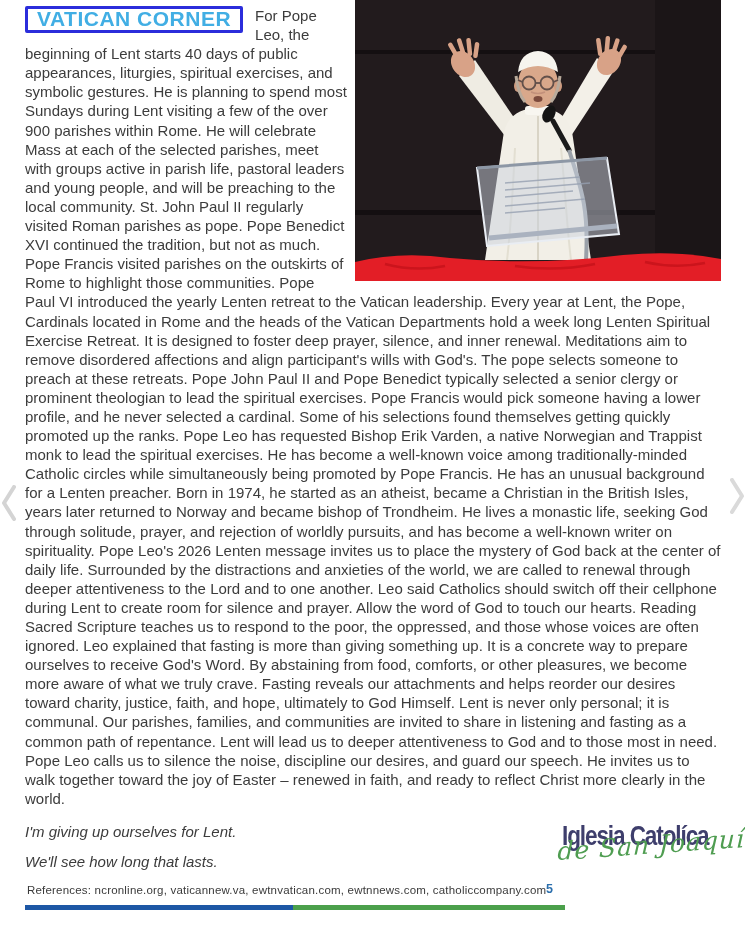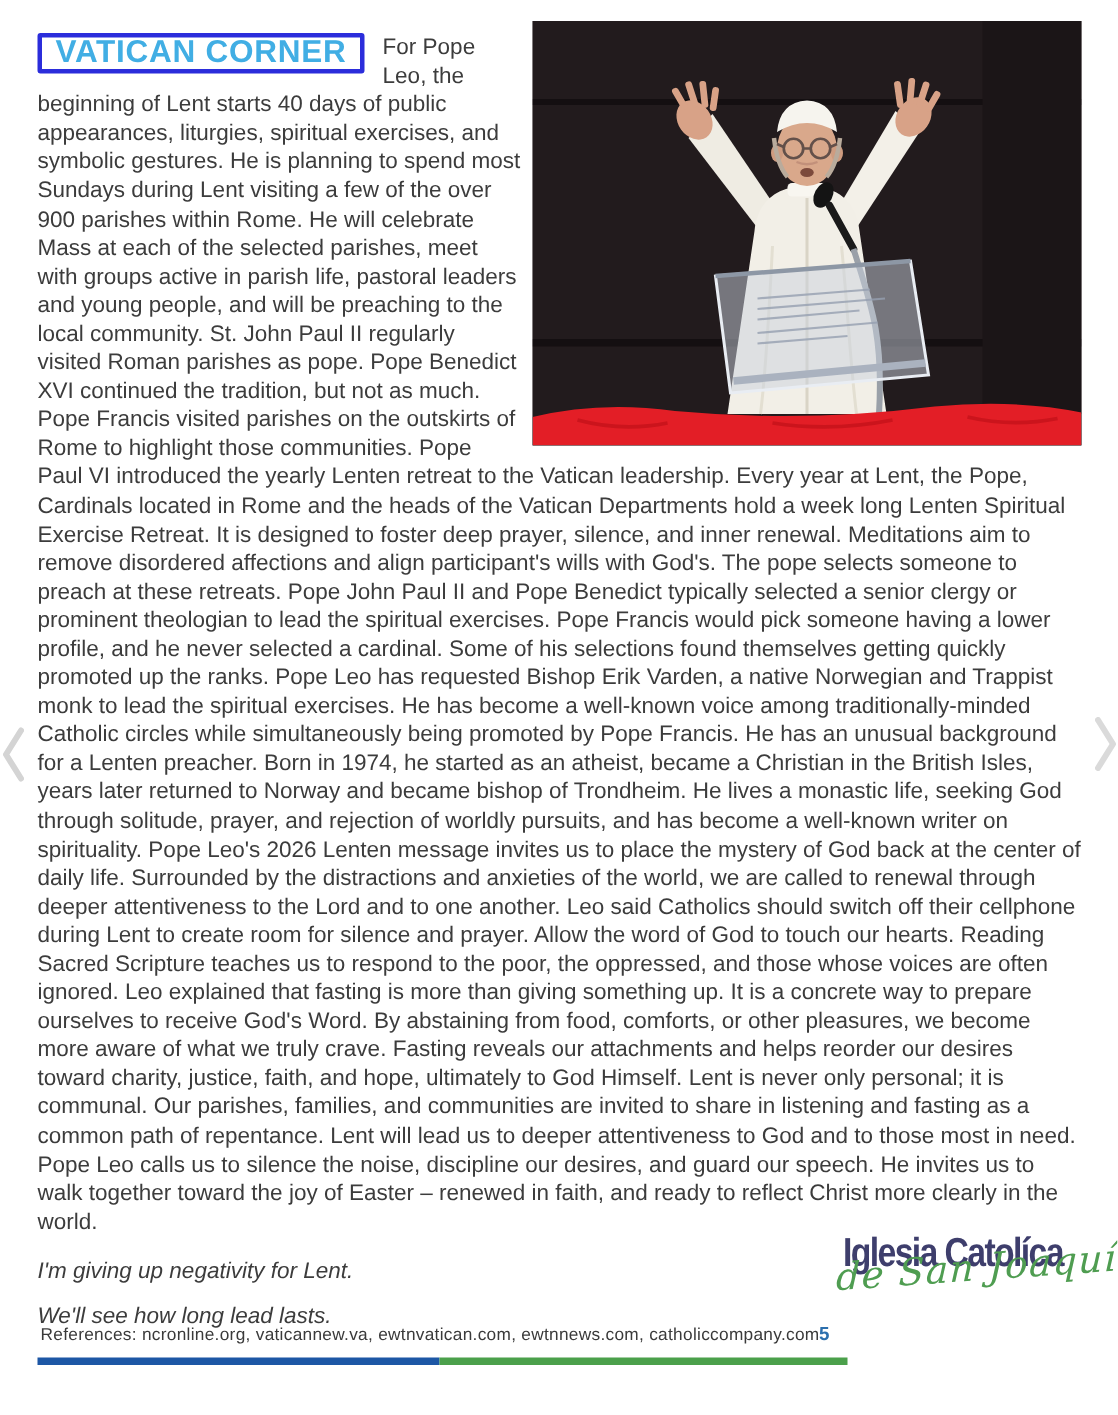--- a/index.html
+++ b/index.html
@@ -1,20 +1,20 @@
 <!DOCTYPE html>
 <html><head>
 <meta charset="utf-8">
 <style>
   html,body{margin:0;padding:0;background:#ffffff;}
   .page{
     position:relative; width:745px; height:943px; background:#ffffff;
     overflow:hidden; font-family:"Liberation Sans", sans-serif; color:#3c3c3c;
   }
-  .content{position:absolute; left:25px; top:22px; width:696px;}
+  .content{position:absolute; left:25px; top:6px; width:696px;}
   .headline-box{
     float:left;
     border:3px solid #2b2ddb;
     border-radius:2px;
     padding:0 9px 2px 9px;
     margin:0 12px 5px 0;
     color:#41aee4;
     font-weight:bold;
     font-size:21px;
     letter-spacing:.5px;
@@ -139,22 +139,22 @@
           </g>
         </g>
 
         <path d="M0,264 Q45,253 95,260 Q180,268 268,257 Q322,252 366,261 L366,283 L0,283 Z" fill="#e31e26"></path>
         <path d="M30,266 Q60,274 90,268 M160,268 Q200,274 240,266 M290,264 Q320,271 350,265" stroke="#c01018" stroke-width="2.5" fill="none" opacity="0.7"></path>
       </svg>
     </figure>
 
     <p class="body"><span class="headline-box">VATICAN CORNER</span><span>For Pope Leo, the beginning of Lent starts 40 days of public appearances, liturgies, spiritual exercises, and symbolic gestures. He is planning to spend most Sundays during Lent visiting a few of the over 900 parishes within Rome. He will celebrate Mass at each of the selected parishes, meet with groups active in parish life, pastoral leaders and young people, and will be preaching to the local community. St. John Paul II regularly visited Roman parishes as pope. Pope Benedict XVI continued the tradition, but not as much. Pope Francis visited parishes on the outskirts of Rome to highlight those communities.  Pope Paul VI introduced the yearly Lenten retreat to the Vatican leadership. Every year at Lent, the Pope, Cardinals located in Rome and the heads of the Vatican Departments hold a week long Lenten Spiritual Exercise Retreat. It is designed to foster deep prayer, silence, and inner renewal. Meditations aim to remove disordered affections and align participant's wills with God's. The pope selects someone to preach at these retreats. Pope John Paul II and Pope Benedict typically selected a senior clergy or prominent theologian to lead the spiritual exercises. Pope Francis would pick someone having a lower profile, and he never selected a cardinal. Some of his selections found themselves getting quickly promoted up the ranks. Pope Leo has requested Bishop Erik Varden, a native Norwegian and Trappist monk to lead the spiritual exercises. He has become a well-known voice among traditionally-minded Catholic circles while simultaneously being promoted by Pope Francis. He has an unusual background for a Lenten preacher. Born in 1974, he started as an atheist, became a Christian in the British Isles, years later returned to Norway and became bishop of Trondheim. He lives a monastic life, seeking God through solitude, prayer, and rejection of worldly pursuits, and has become a well-known writer on spirituality. Pope Leo's 2026 Lenten message invites us to place the mystery of God back at the center of daily life. Surrounded by the distractions and anxieties of the world, we are called to renewal through deeper attentiveness to the Lord and to one another. Leo said Catholics should switch off their cellphone during Lent to create room for silence and prayer. Allow the word of God to touch our hearts. Reading Sacred Scripture teaches us to respond to the poor, the oppressed, and those whose voices are often ignored. Leo explained that fasting is more than giving something up. It is a concrete way to prepare ourselves to receive God's Word. By abstaining from food, comforts, or other pleasures, we become more aware of what we truly crave. Fasting reveals our attachments and helps reorder our desires toward charity, justice, faith, and hope, ultimately to God Himself.  Lent is never only personal; it is communal. Our parishes, families, and communities are invited to share in listening and fasting as a common path of repentance. Lent will lead us to deeper attentiveness to God and to those most in need. Pope Leo calls us to silence the noise, discipline our desires, and guard our speech. He invites us to walk together toward the joy of Easter – renewed in faith, and ready to reflect Christ more clearly in the world.</span></p>
 
-    <p class="quip">I'm giving up negativity for Lent.</p>
-    <p class="quip">We'll see how long lead lasts.</p>
+    <p class="quip">I'm giving up ourselves for Lent.</p>
+    <p class="quip">We'll see how long that lasts.</p>
   </div>
 
   <div class="references">References: ncronline.org, vaticannew.va, ewtnvatican.com, ewtnnews.com, catholiccompany.com</div>
   <div class="page-number">5</div>
   <div class="rule blue"></div>
   <div class="rule green"></div>
 
   <div class="logo">
     <div class="logo-main">Iglesia Catolíca</div>
     <div class="logo-script">de San Joaquín</div>

